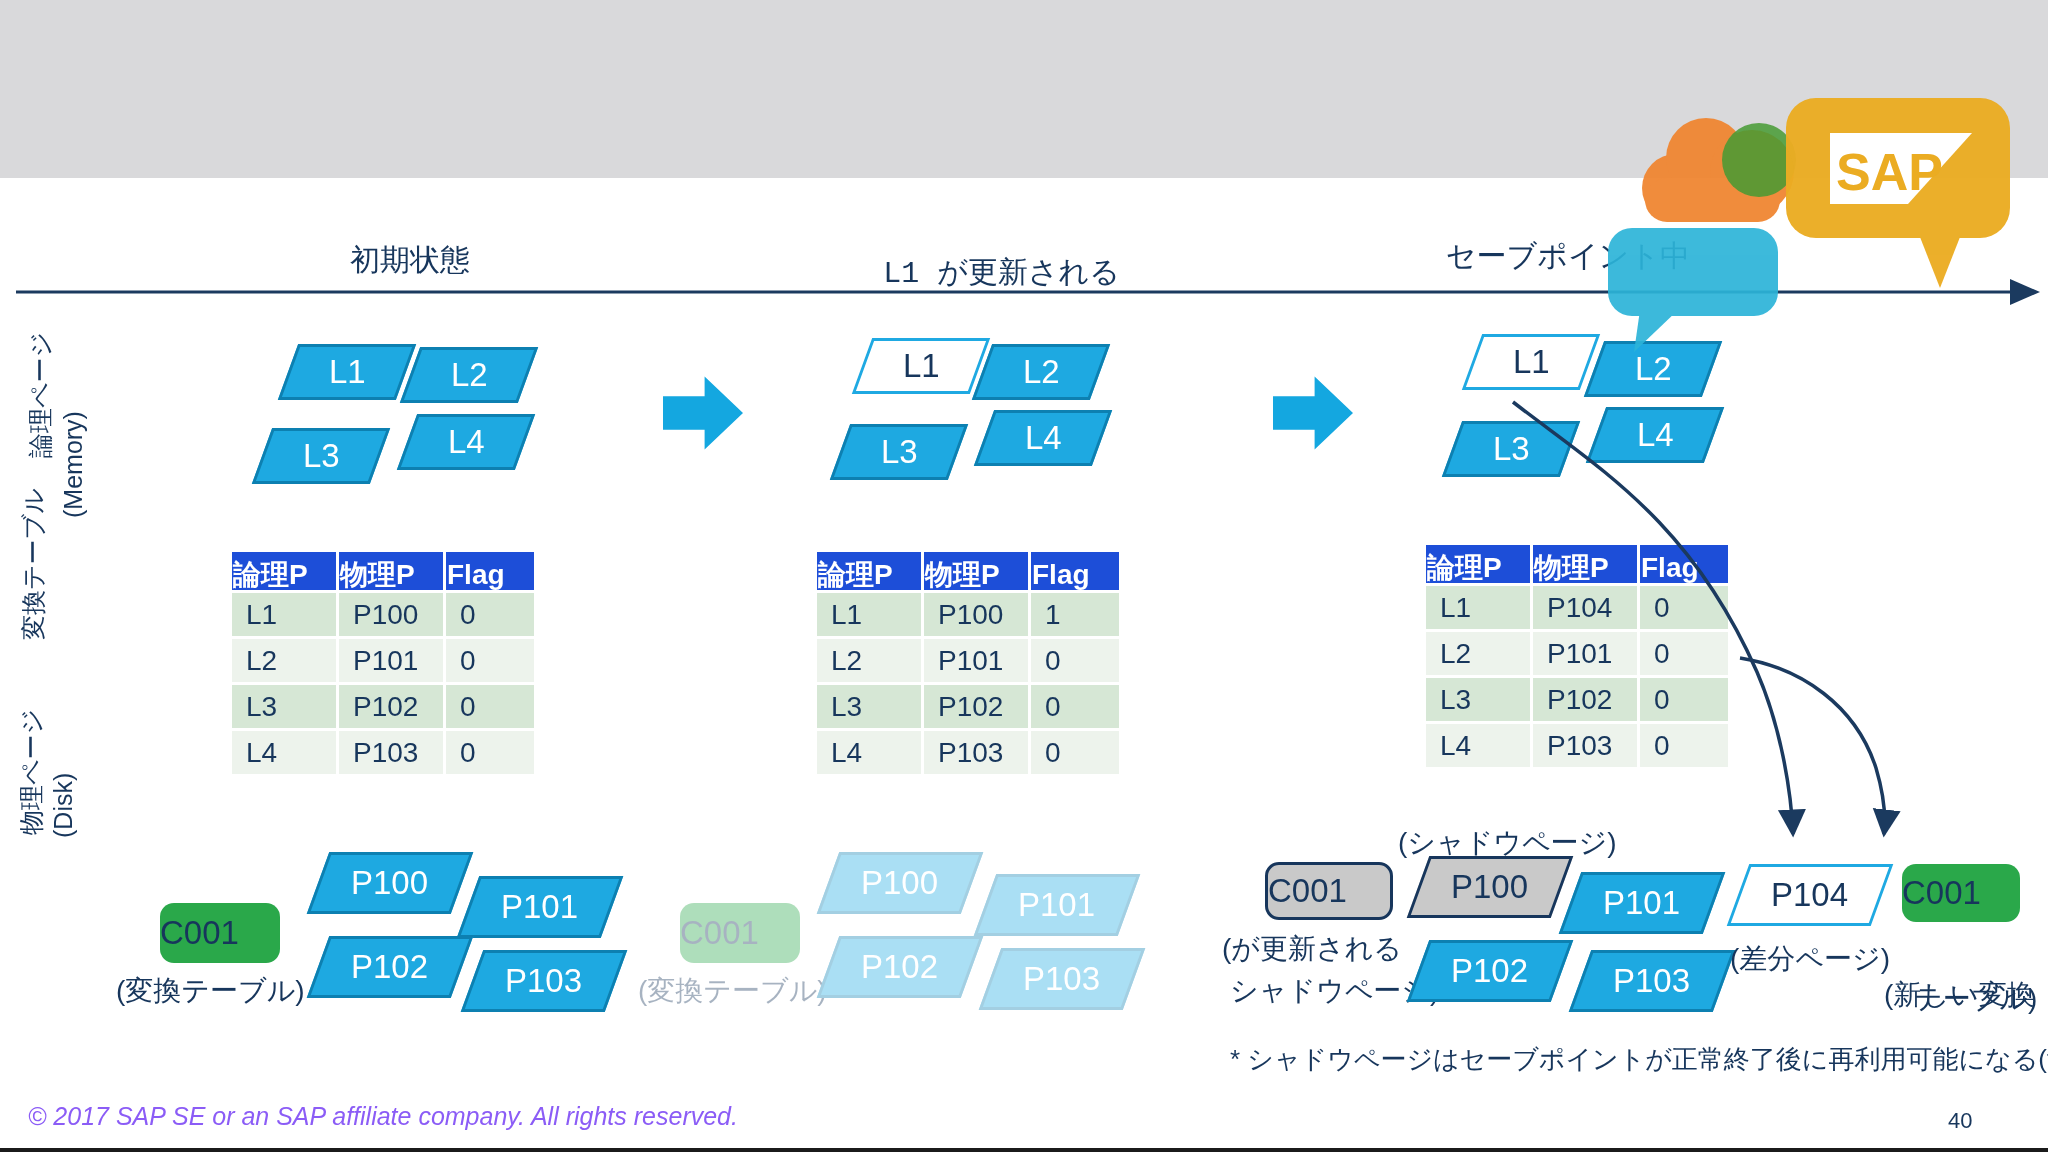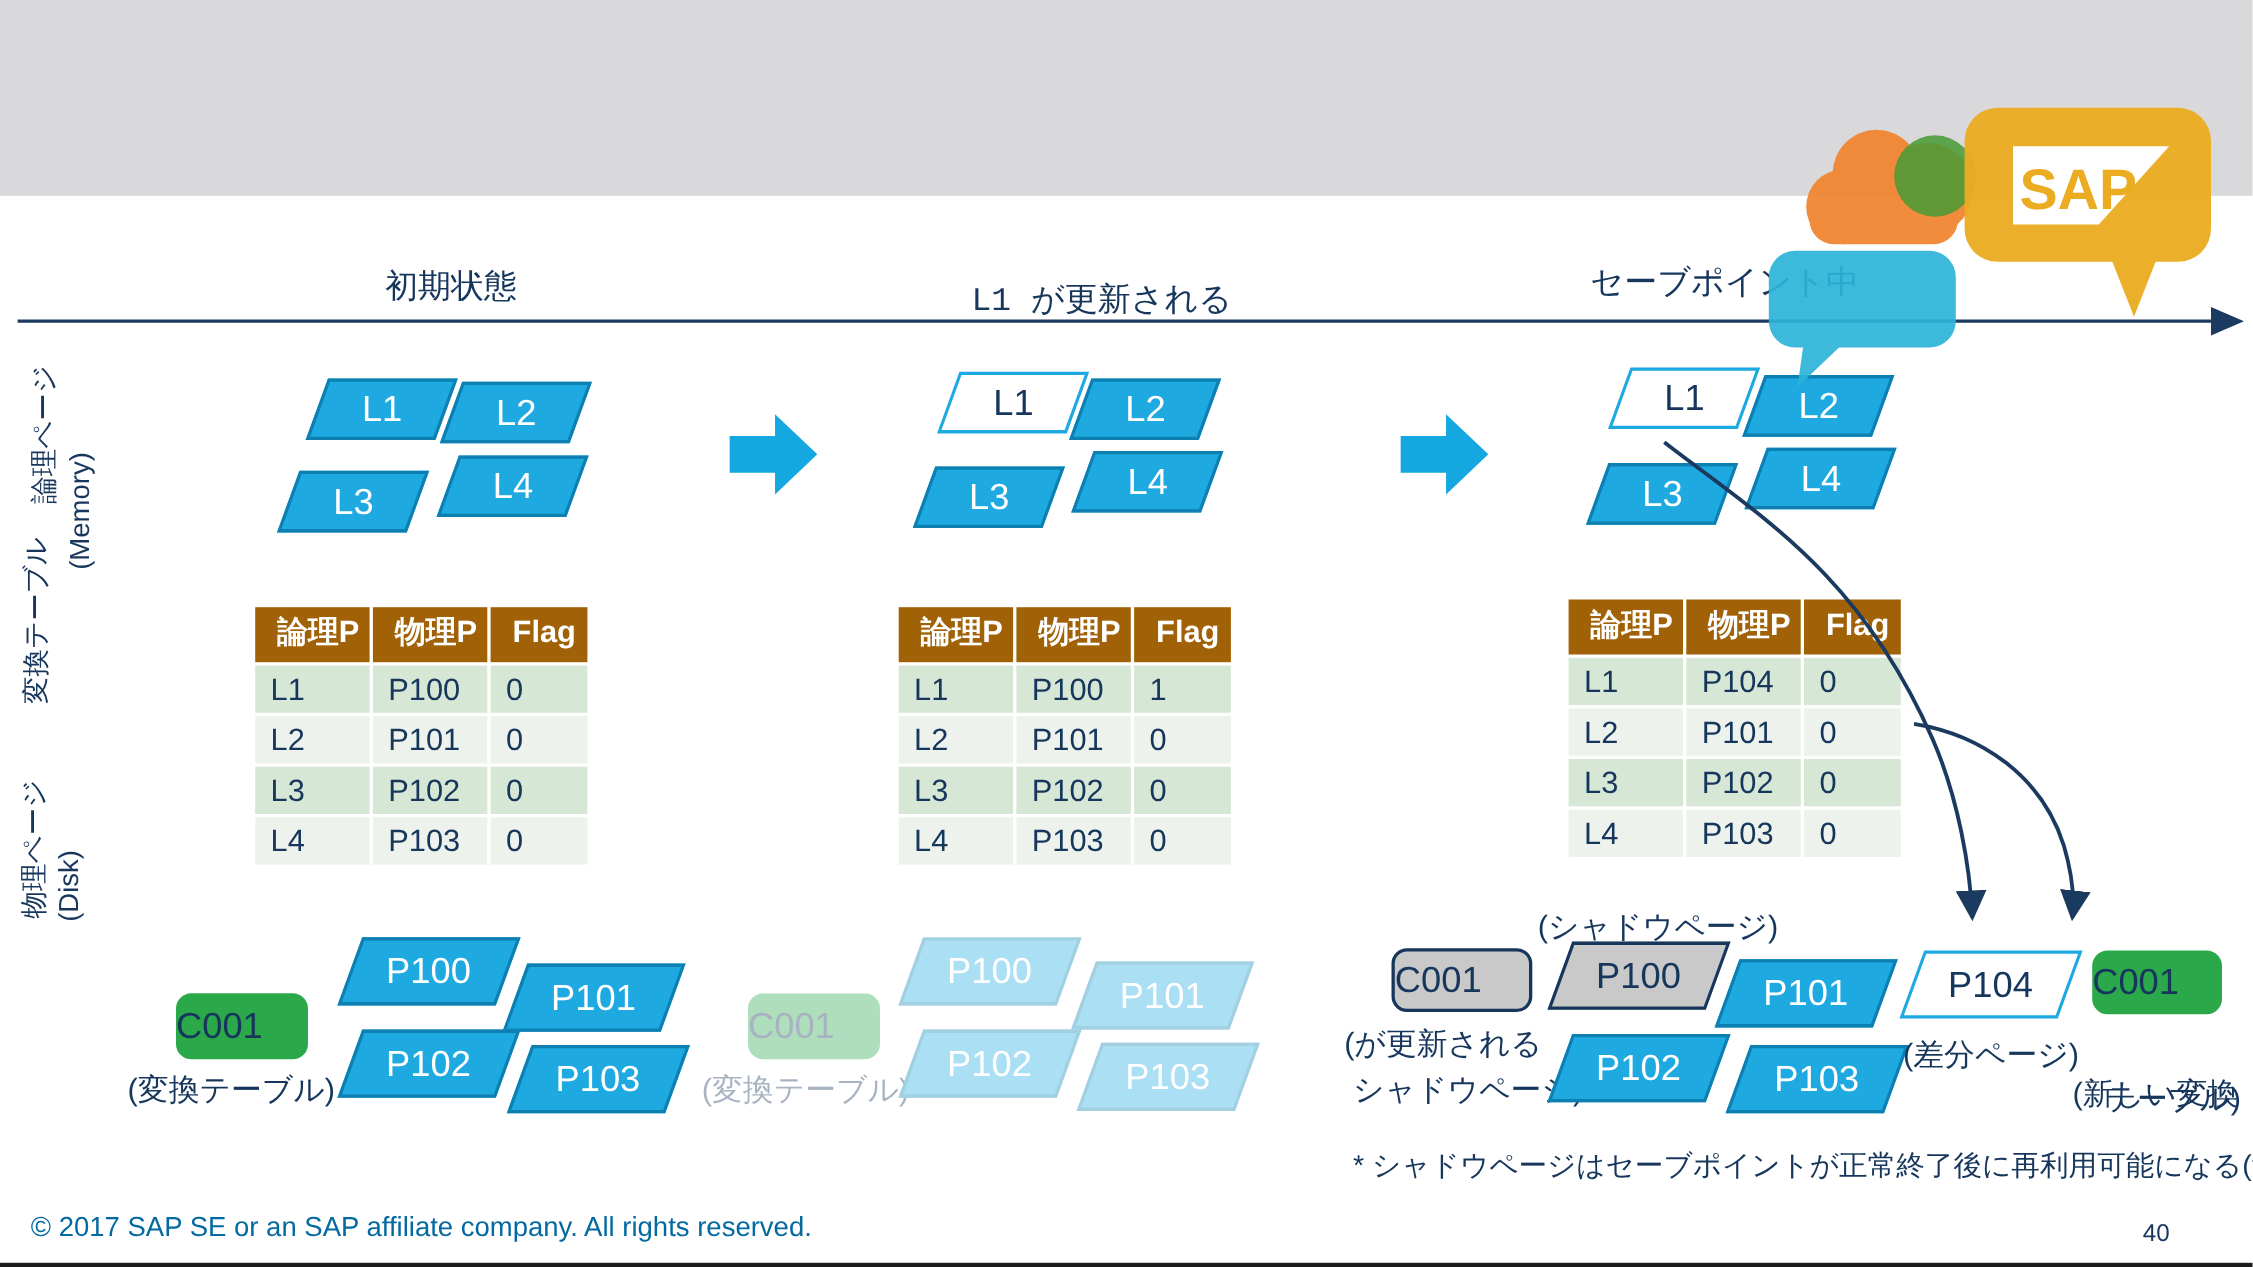--- a/index.html
+++ b/index.html
@@ -33,31 +33,31 @@
   .c001.green { background:#2aa84a; color:#17365c; }
   .c001.gray  { background:#c9c9c9; border:3px solid #17365c; color:#17365c; }
 
   .caption { position:absolute; font-size:28px; color:#17365c; white-space:nowrap; }
 
   .faded { opacity:0.38; }
   .group { position:absolute; left:0; top:0; width:0; height:0; }
 
   .table { position:absolute; display:grid; grid-template-columns:104px 104px 88px;
            gap:3px; font-size:28px; }
-  .table .h { background:#a16207; color:#ffffff; font-weight:700; height:50px;
-              line-height:46px; padding-left:20px; }
+  .table .h { background:#1d4ed8; color:#ffffff; font-weight:700; height:38px;
+              line-height:46px; padding-left:1px; }
   .table .c { height:43px; line-height:43px; padding-left:14px; color:#17365c; }
   .table .r0 { background:#d6e7d5; }
   .table .r1 { background:#edf3ec; }
 
   .block-arrow { position:absolute; width:80px; height:76px; background:#14a7e0;
     clip-path:polygon(0 28%,52% 28%,52% 2%,100% 50%,52% 98%,52% 72%,0 72%); }
 
   .footnote { position:absolute; left:1230px; top:1042px; font-size:26px; color:#17365c; white-space:nowrap; }
-  .footer   { position:absolute; left:28px;  top:1102px; font-size:25px; color:#0369a1; }
+  .footer   { position:absolute; left:28px;  top:1102px; font-size:25px; color:#8b5cf6;font-style:italic; }
   .pagenum  { position:absolute; left:1948px; top:1108px; font-size:22px; color:#17365c; }
   .bottombar { position:absolute; left:0; bottom:0; width:2048px; height:4px; background:#1b1b1b; }
 
   svg.overlay { position:absolute; left:0; top:0; z-index:5; pointer-events:none; }
   svg.logo    { position:absolute; left:0; top:0; z-index:6; pointer-events:none; }
 </style>
 </head>
 <body>
 
 <div class="slide">

